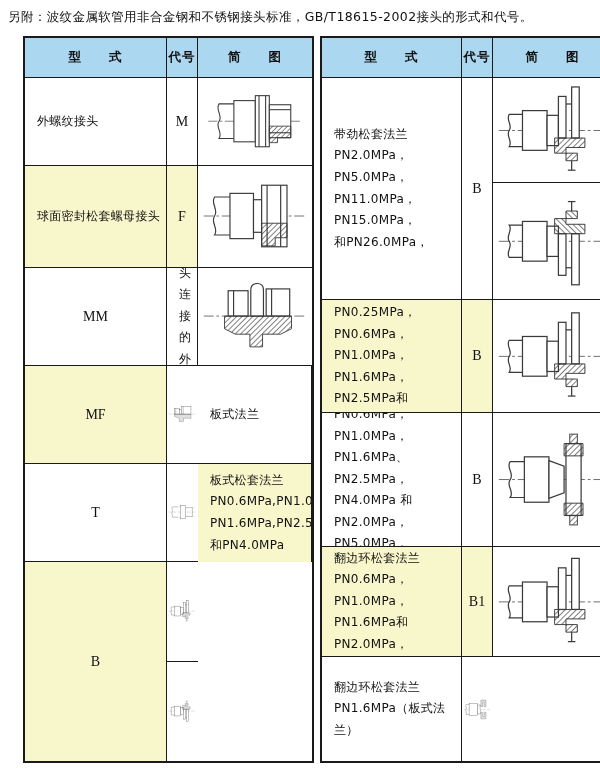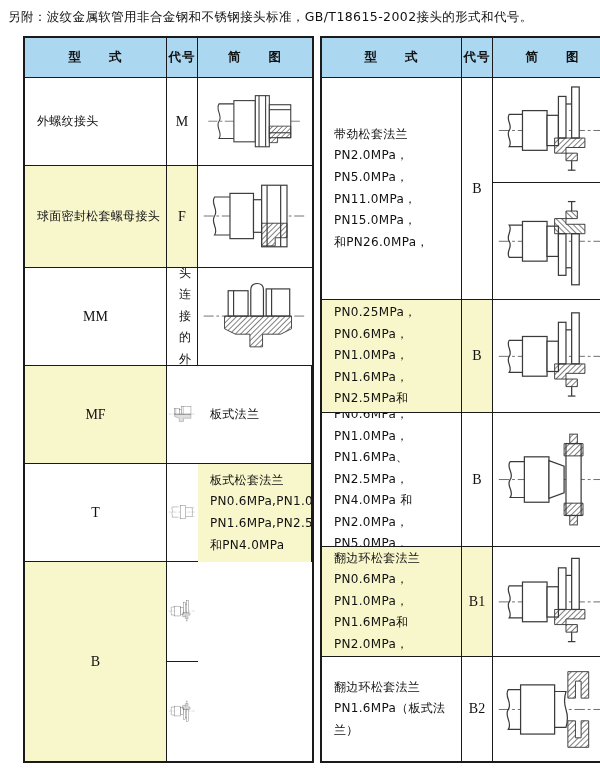--- a/index.html
+++ b/index.html
@@ -329,21 +329,20 @@
             <line class="ln" x1="74" y1="22" x2="80" y2="22"></line>
             <path class="ht" fill="url(#h11)" d="M62,58 h32 v10 h-20 v6 h-12 z"></path>
             <path class="ht" fill="url(#h11)" d="M74,74 h12 v8 h-12 z"></path>
             <line class="ln" x1="80" y1="82" x2="80" y2="92"></line>
             <line class="ln" x1="76" y1="92" x2="84" y2="92"></line>
           </svg>
         </div>
 
       <div class="cell t lr">翻边环松套法兰
 PN1.6MPa（板式法兰）</div>
-      <div class="cell c lr">B2</div>
       <div class="cell lc lr diag">
           <svg viewBox="0 0 120 100">
             <defs>
               <pattern id="h12" width="4.2" height="4.2" patternUnits="userSpaceOnUse" patternTransform="rotate(45)">
                 <line x1="0" y1="0" x2="0" y2="4.2" stroke="#3a3a3a" stroke-width="1.4"></line>
               </pattern>
             </defs>
             <line class="cl" x1="3" y1="50" x2="117" y2="50"></line>
             <path class="ln" d="M26,29 H13 c-5,7 5,14 0,21 c-5,7 5,14 0,21 H26"></path>
             <rect class="fw" x="26" y="24" width="36" height="52"></rect>

